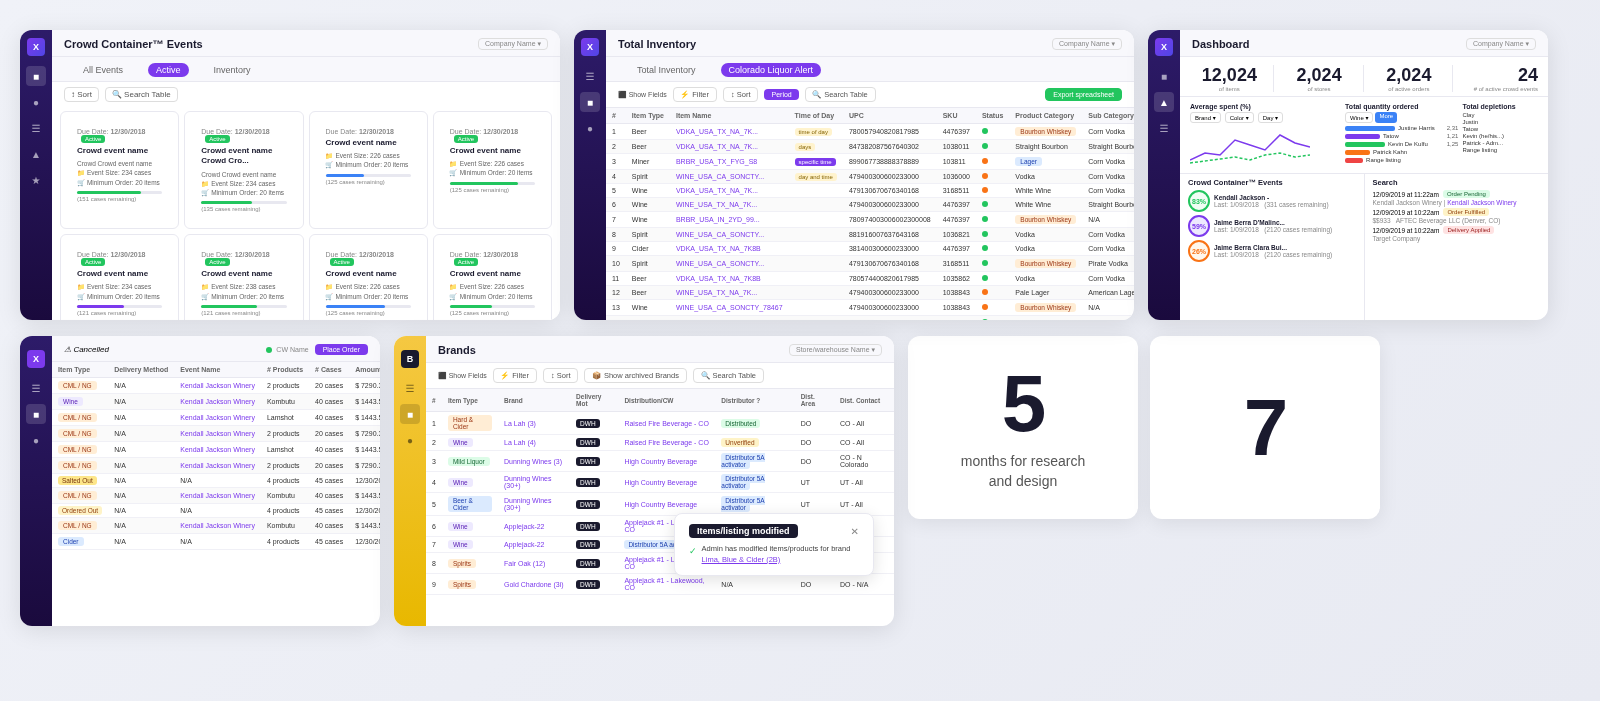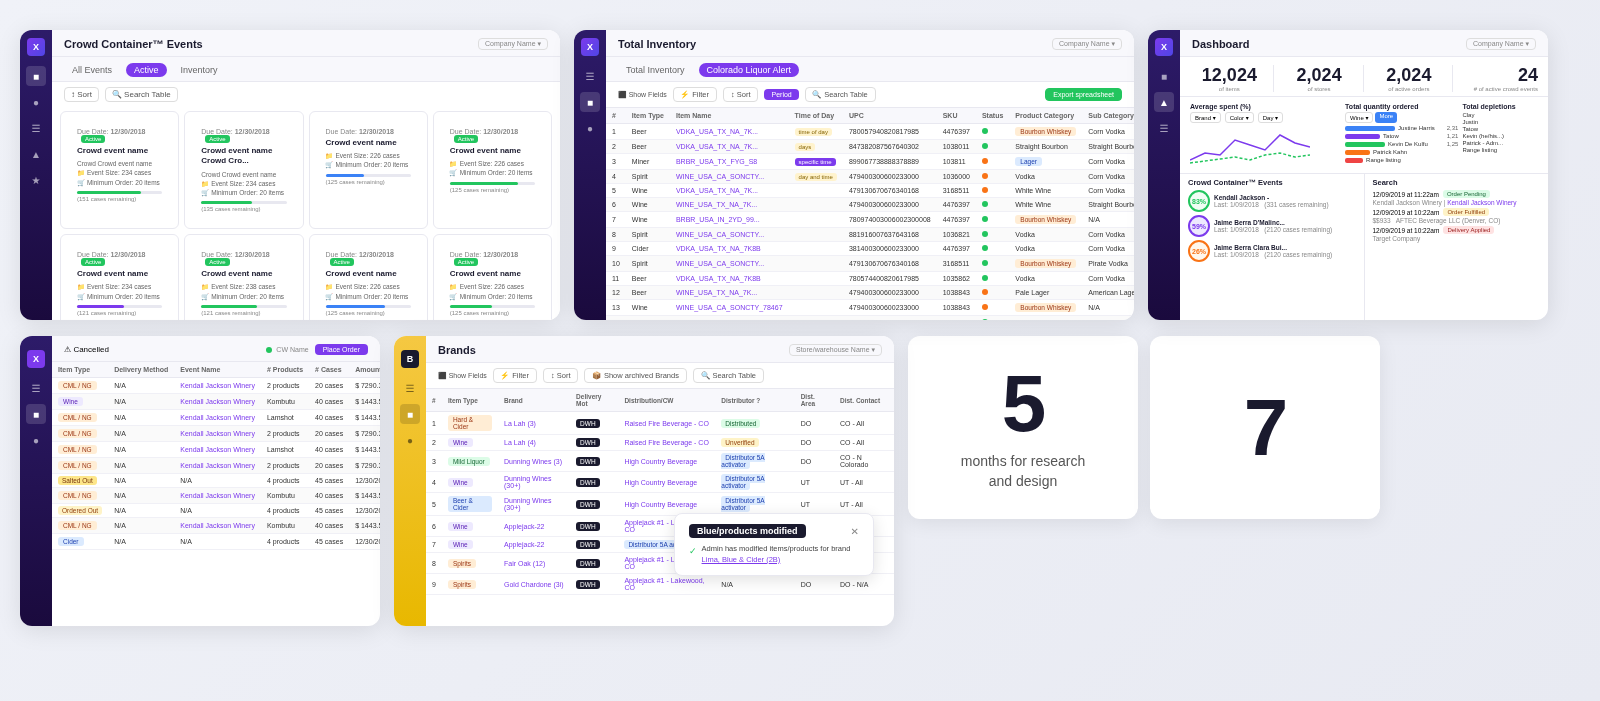--- a/index.html
+++ b/index.html
@@ -174,20 +174,21 @@
       background: #f8f8fc;
       border-bottom: 1px solid #e8e8f0;
     }
 
     .tab-item {
       font-size: 9px;
       padding: 2px 8px;
       border-radius: 10px;
       cursor: pointer;
       font-weight: 500;
+      margin-left: 11px;
     }
 
     .tab-item.active {
       background: #7c3aed;
       color: white;
     }
 
     .tab-item:not(.active) {
       color: #666;
     }
@@ -923,21 +924,21 @@
         <div class="app-sidebar">
           <div style="width:18px; height:18px; background:linear-gradient(135deg:#7c3aed, #4f46e5); border-radius:4px; background:#7c3aed; display:flex; align-items:center; justify-content:center; color:white; font-size:9px; font-weight:700; margin:6px auto 0;">X</div>
           <div style="margin-top:6px; display:flex; flex-direction:column; gap:6px; align-items:center;">
             <div class="sidebar-icon">☰</div>
             <div class="sidebar-icon active">■</div>
             <div class="sidebar-icon">●</div>
           </div>
         </div>
         <div style="height:100%; display:flex; flex-direction:column; overflow:hidden;">
           <div class="events-header">
-            <div style="display:flex; gap:4px; align-items:center;">
+            <div style="display:flex; gap:4px; align-items:center;font-style:italic;">
               <span style="font-size:8px;">⚠ Cancelled</span>
             </div>
             <div style="margin-left:auto; display:flex; gap:6px; align-items:center;">
               <div style="font-size:7px; color:#888; display:flex; gap:4px; align-items:center;">
                 <span class="status-dot dot-green"></span>
                 <span>CW Name</span>
               </div>
               <button style="font-size:7px; background:#7c3aed; color:white; border:none; padding:2px 8px; border-radius:4px; cursor:pointer;">Place Order</button>
             </div>
           </div>
@@ -1178,21 +1179,21 @@
                     <td>DO - N/A</td>
                 </tr>
               </tbody>
             </table>
           </div>
         </div>
       </div>
 
       <div class="toast-notification">
         <div class="toast-header">
-          <span class="toast-title">Blue/products modified</span>
+          <span class="toast-title">Items/listing modified</span>
           <span class="toast-close">✕</span>
         </div>
         <div class="toast-body">
           <span class="toast-check">✓</span>
           <span>Admin has modified items/products for brand <span class="toast-link">Lima, Blue &amp; Cider (2B)</span></span>
         </div>
       </div>
     </div>
 
     <div class="right-stats">

